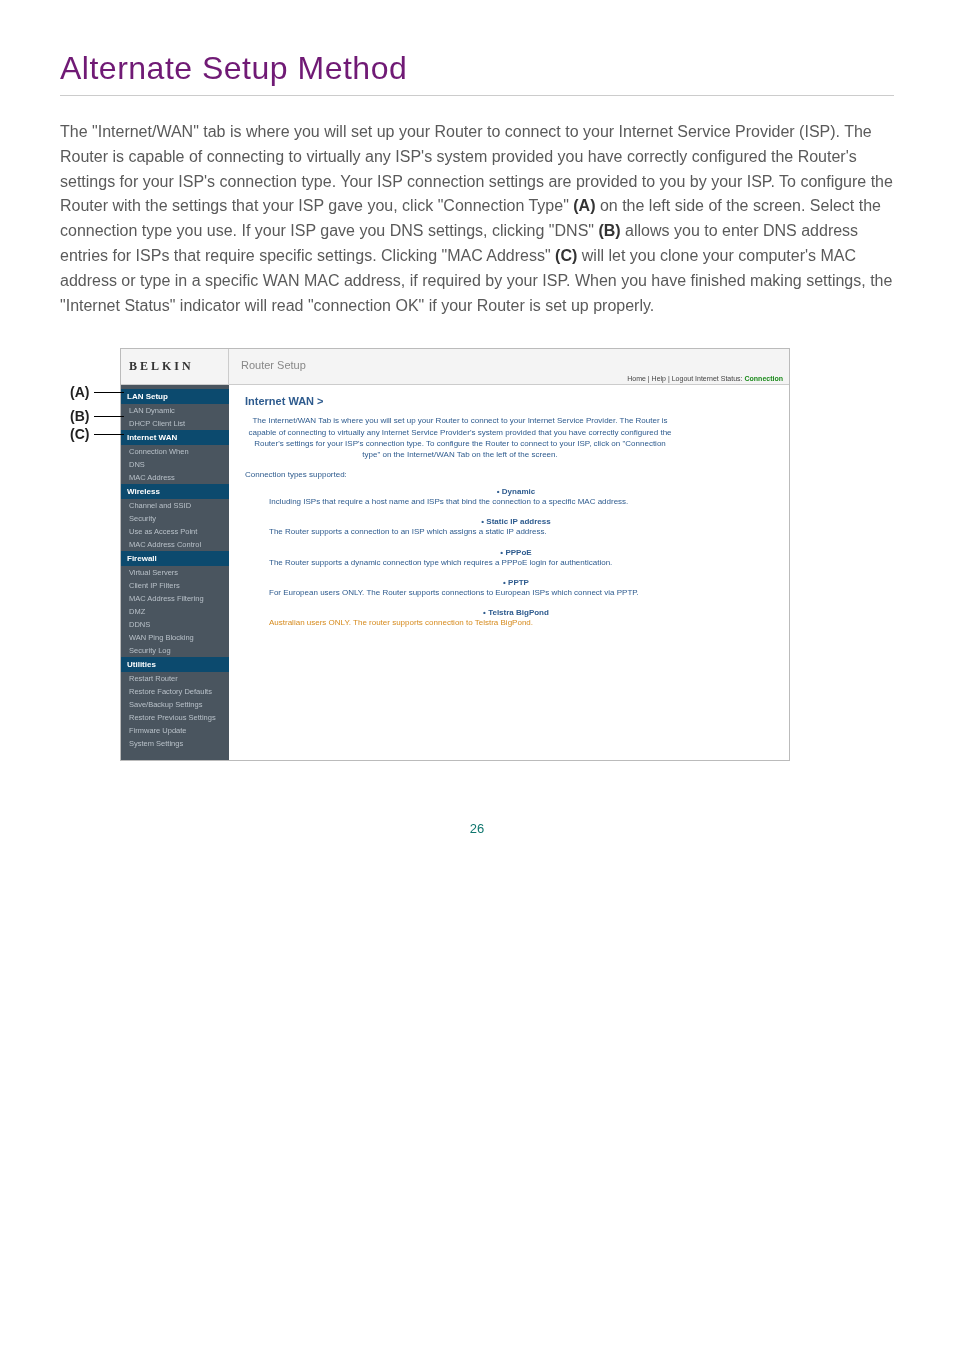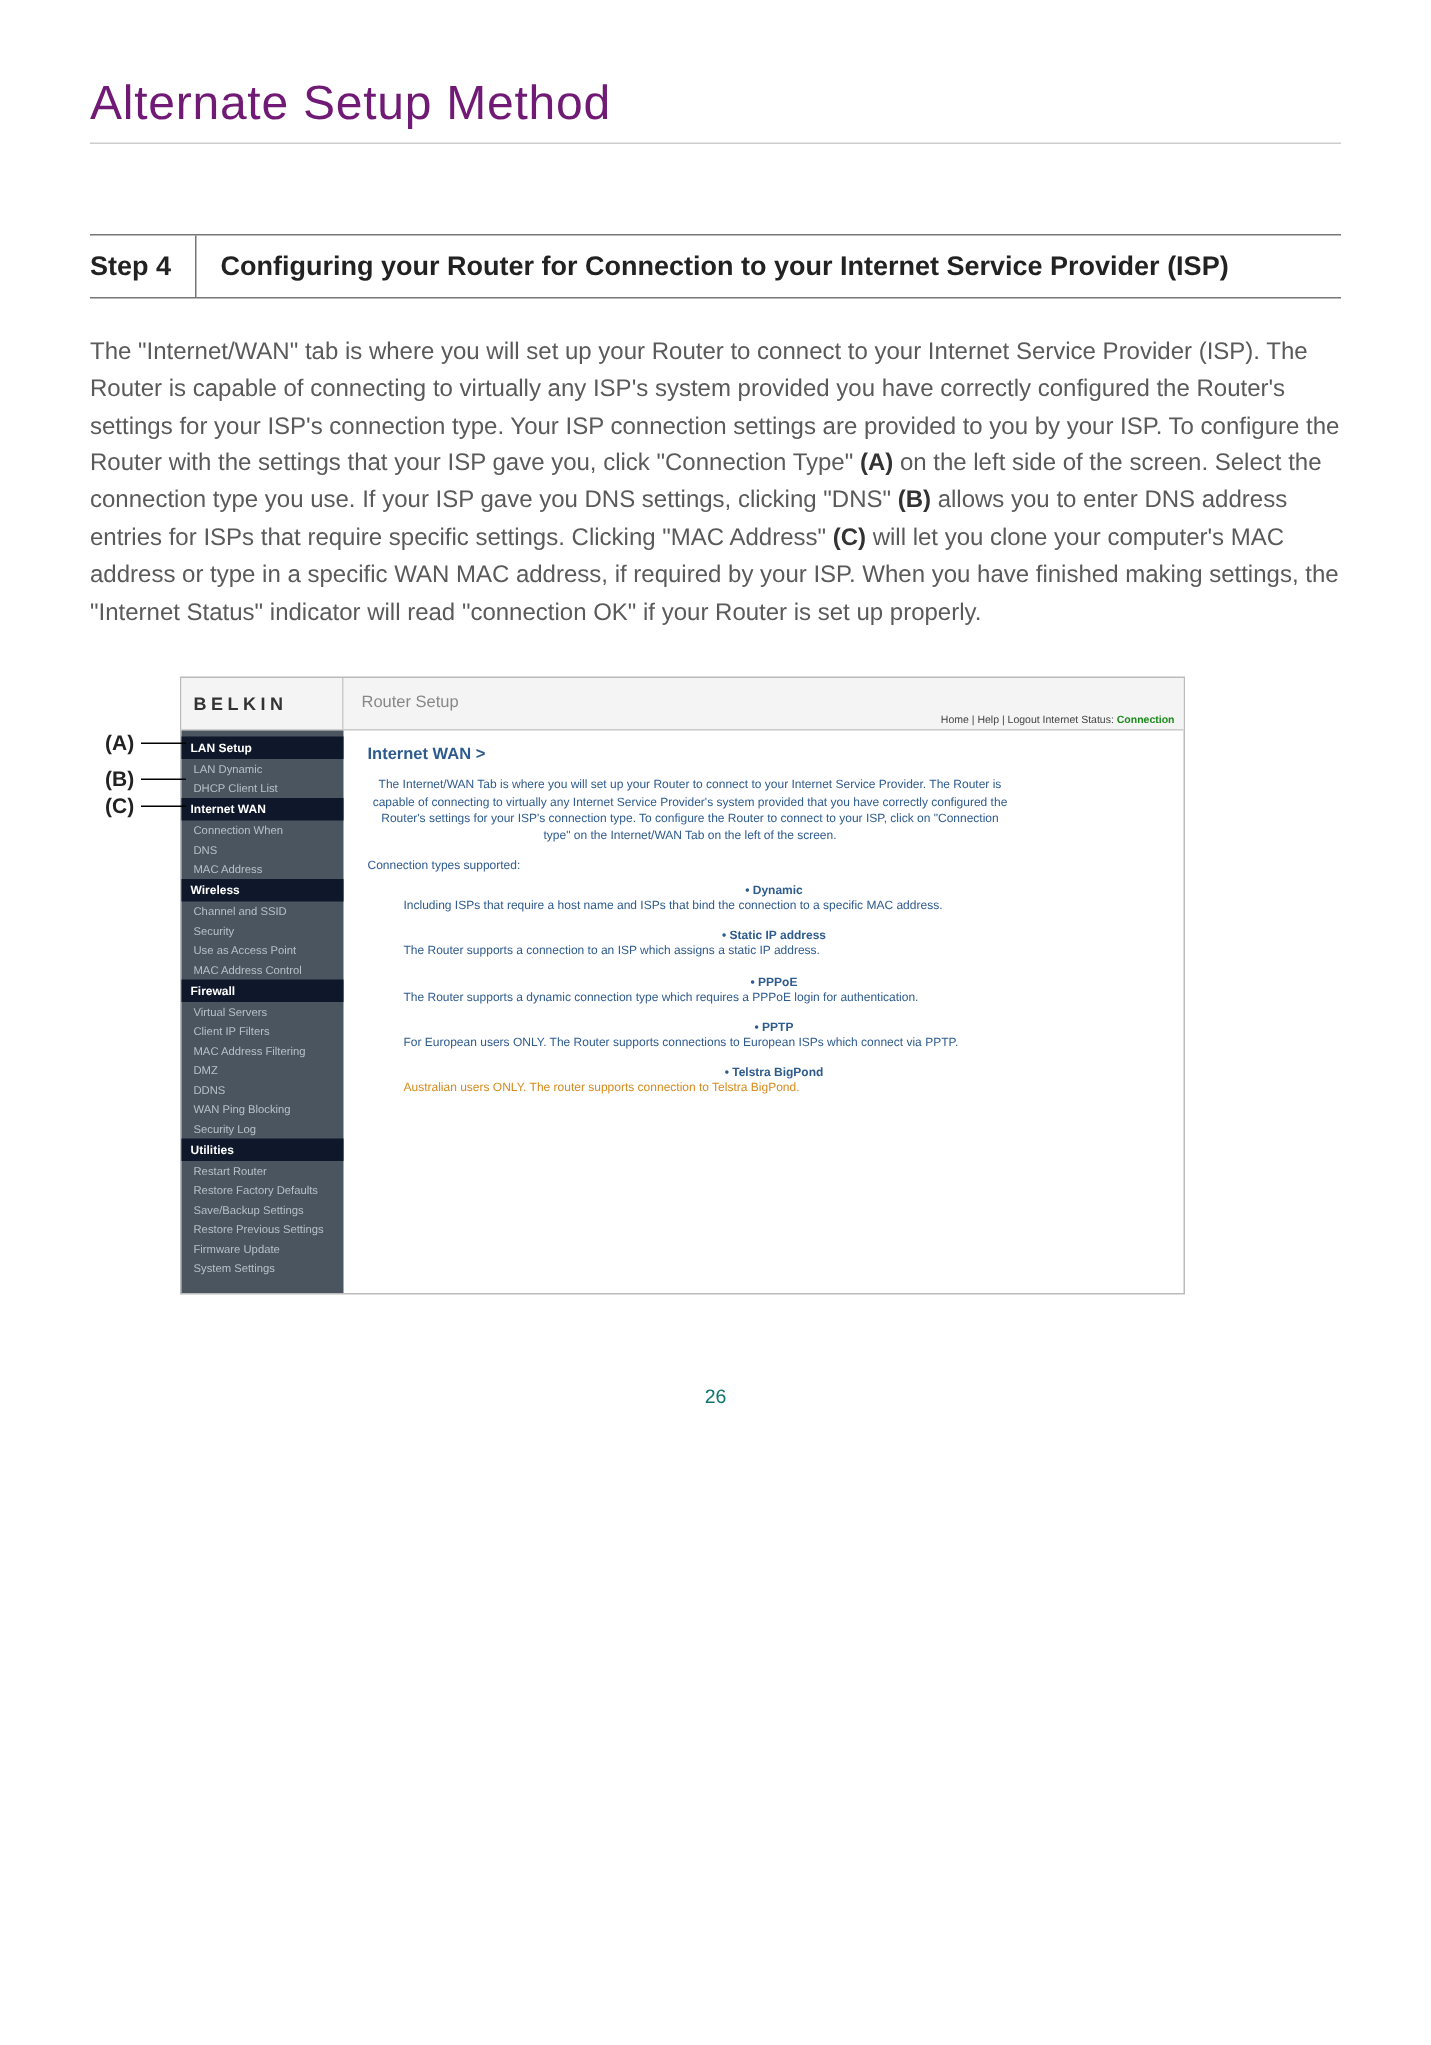--- a/index.html
+++ b/index.html
@@ -90,20 +90,21 @@
     background: #f4f4f4;
   }
   .router-logo {
     width: 108px;
     font-size: 12px;
     font-weight: bold;
     letter-spacing: 3px;
     color: #333;
     padding: 10px 8px;
     border-right: 1px solid #ccc;
+    font-family: Liberation Serif, serif;
   }
   .router-headtitle {
     flex: 1;
     padding: 10px 8px 2px 12px;
     color: #888;
     font-size: 11px;
     position: relative;
   }
   .router-toplinks {
     position: absolute;
@@ -118,21 +119,21 @@
     display: flex;
     min-height: 330px;
   }
   .sidebar {
     width: 108px;
     background: #4a555f;
     color: #d4dae0;
     padding: 4px 0 10px 0;
   }
   .sb-head {
-    background: #0f172a;
+    background: #0c4a6e;
     color: #fff;
     font-weight: bold;
     padding: 3px 6px;
     font-size: 8px;
   }
   .sb-item {
     padding: 2px 6px 2px 8px;
     color: #b8c0c8;
     font-size: 7.5px;
     cursor: pointer;
@@ -174,24 +175,20 @@
     color: #0f766e;
     margin-top: 60px;
   }
 </style>
 </head>
 <body>
 
 <div class="page">
   <h1 class="page-title">Alternate Setup Method</h1>
 
-  <div class="step-row">
-    <div class="step-label">Step 4</div>
-    <div class="step-heading">Configuring your Router for Connection to your Internet Service Provider (ISP)</div>
-  </div>
 
   <p class="body-text">
     <span>The "Internet/WAN" tab is where you will set up your Router to connect to your Internet Service Provider (ISP). The Router is capable of connecting to virtually any ISP's system provided you have correctly configured the Router's settings for your ISP's connection type. Your ISP connection settings are provided to you by your ISP. To configure the Router with the settings that your ISP gave you, click "Connection Type" </span><span class="bold">(A)</span><span> on the left side of the screen. Select the connection type you use. If your ISP gave you DNS settings, clicking "DNS" </span><span class="bold">(B)</span><span> allows you to enter DNS address entries for ISPs that require specific settings. Clicking "MAC Address" </span><span class="bold">(C)</span><span> will let you clone your computer's MAC address or type in a specific WAN MAC address, if required by your ISP. When you have finished making settings, the "Internet Status" indicator will read "connection OK" if your Router is set up properly.</span>
   </p>
 
   <div class="router-shot-wrap">
     <div class="callout-col">
       <div style="top:0px">
         <span>(A)</span>
         <span class="callout-line" style="left:24px; width:30px;"></span>

